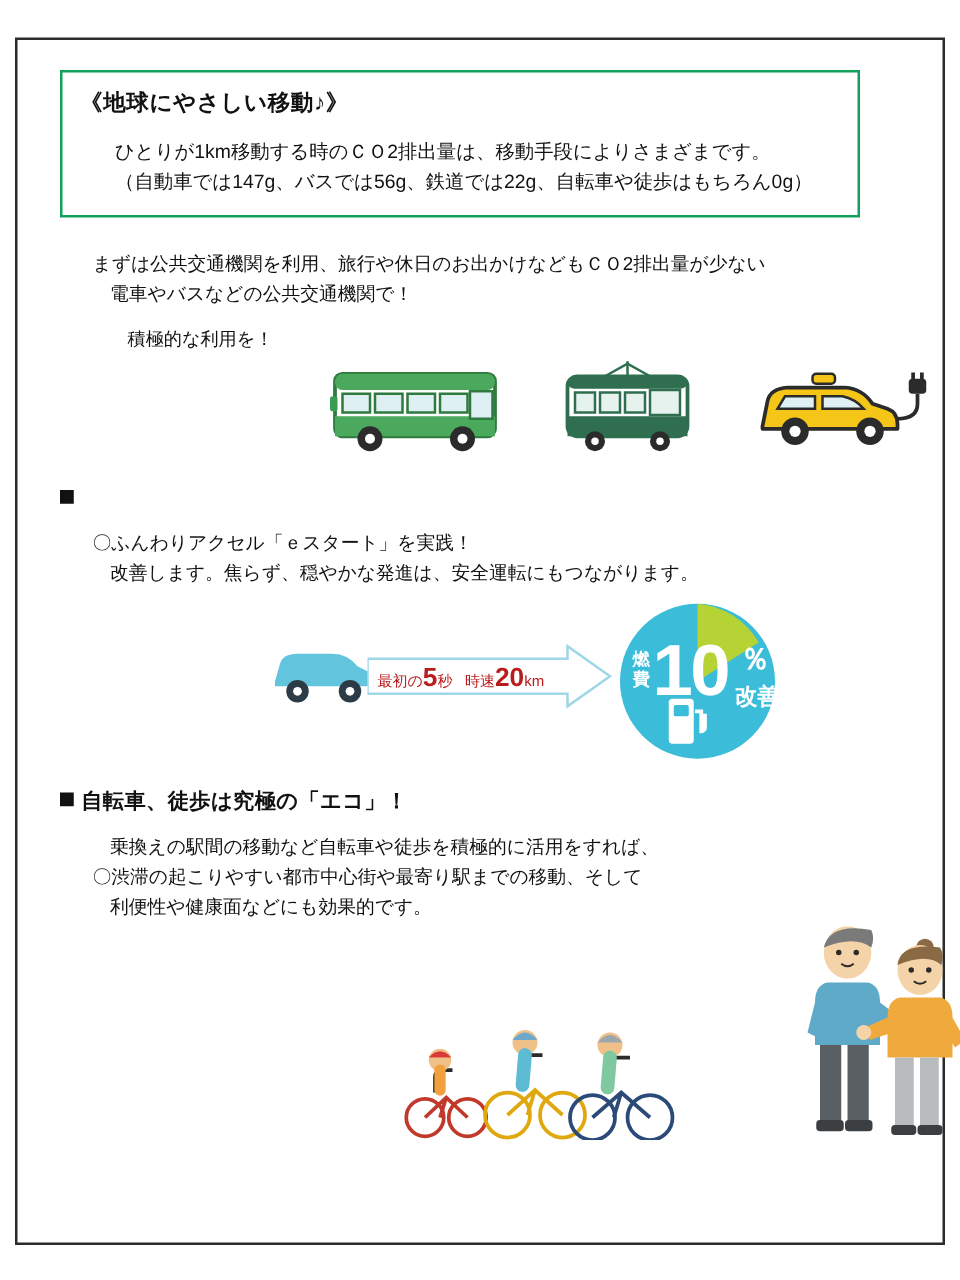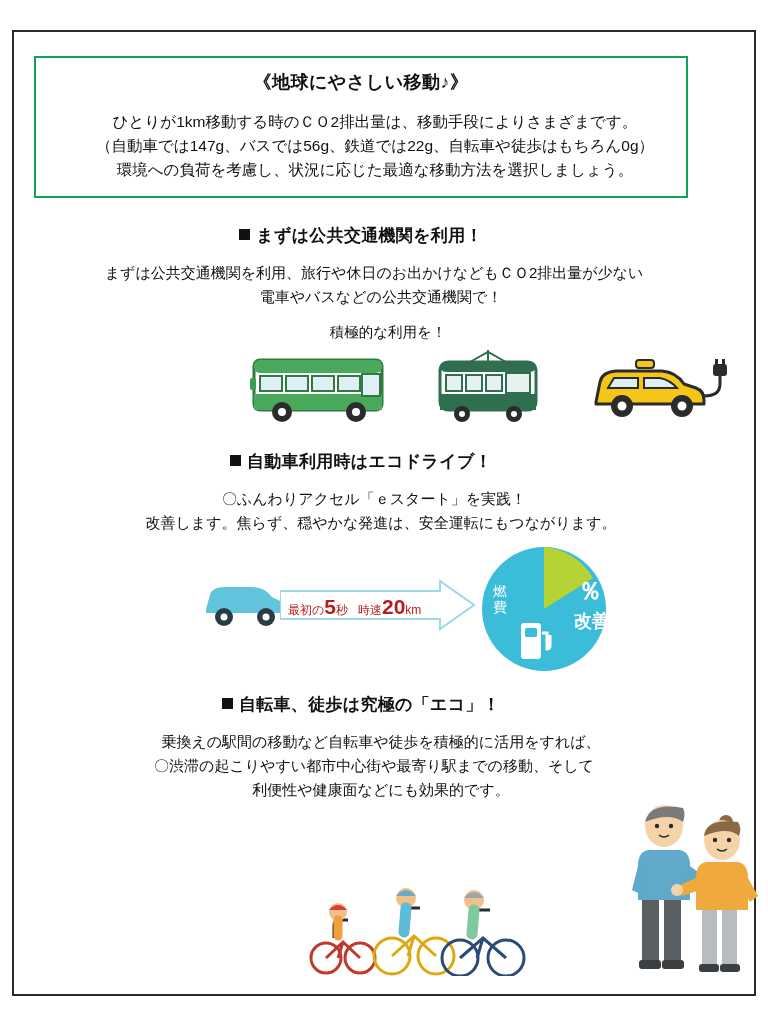--- a/index.html
+++ b/index.html
@@ -12,22 +12,21 @@
     height: 1024px;
     font-family: "Liberation Sans", "DejaVu Sans", sans-serif;
     color: #111111;
     overflow: hidden;
   }
   .page {
     position: relative;
     width: 736px;
     height: 1024px;
     box-sizing: border-box;
-    padding: 30px 22px 18px 8px;
-    text-align: center;
+    padding: 30px 22px 18px 22px;
   }
   .page-border {
     position: absolute;
     left: 12px;
     top: 30px;
     width: 744px;
     height: 966px;
     border: 2px solid #2b2b2b;
     box-sizing: border-box;
     pointer-events: none;
@@ -117,21 +116,21 @@
     white-space: nowrap;
   }
   .eco-arrow .big { font-size: 21px; font-weight: bold; }
   .eco-circle { position: absolute; left: 440px; top: 0px; }
   .eco-circle .label-nen {
     position: absolute;
     left: 18px;
     top: 38px;
     color: #ffffff;
     font-size: 14px;
-    font-weight: normal;
+    font-weight: bold;
     line-height: 1.15;
     width: 16px;
   }
   .eco-circle .big10 {
     position: absolute;
     left: 34px;
     top: 22px;
     color: #ffffff;
     font-size: 58px;
     font-weight: bold;
@@ -168,27 +167,23 @@
 
 <div class="page">
   <div class="page-border"></div>
 
   <div class="content">
 
     <div class="intro-box">
       <div class="intro-title">《地球にやさしい移動♪》</div>
       <div class="intro-line">ひとりが1km移動する時のＣＯ2排出量は、移動手段によりさまざまです。</div>
       <div class="intro-line">（自動車では147g、バスでは56g、鉄道では22g、自転車や徒歩はもちろん0g）</div>
-      <div class="intro-line">環境への負荷を考慮し、状況に応じた最適な移動方法を選択しましょう。</div>
     </div>
 
     <div class="section">
-      <div class="sec-head">
-        <span class="sq"></span><span>まずは公共交通機関を利用！</span>
-      </div>
       <div class="body-line">まずは公共交通機関を利用、旅行や休日のお出かけなどもＣＯ2排出量が少ない</div>
       <div class="body-line indent">電車やバスなどの公共交通機関で！</div>
       <div class="note-line">積極的な利用を！</div>
 
       <div class="illus-row">
 
         <svg class="bus" width="150" height="72" viewBox="0 0 150 72">
           <rect x="8" y="6" width="128" height="50" rx="6" fill="#ffffff" stroke="#2f7a3e" stroke-width="3"></rect>
           <rect x="8" y="6" width="128" height="13" rx="6" fill="#4aa95c"></rect>
           <rect x="8" y="40" width="128" height="16" fill="#4aa95c"></rect>
@@ -233,21 +228,21 @@
           <rect x="131" y="6" width="14" height="12" rx="3" fill="#2b2b2b"></rect>
           <rect x="133" y="1" width="3" height="6" fill="#2b2b2b"></rect>
           <rect x="140" y="1" width="3" height="6" fill="#2b2b2b"></rect>
         </svg>
 
       </div>
     </div>
 
     <div class="section">
       <div class="sec-head">
-        <span class="sq"></span><span>自動車利用時はエコドライブ！</span>
+        <span class="sq"></span>
       </div>
       <div class="body-line">〇ふんわりアクセル「ｅスタート」を実践！</div>
       <div class="body-line indent">改善します。焦らず、穏やかな発進は、安全運転にもつながります。</div>
 
       <div class="eco-figure">
 
         <svg class="eco-car" width="86" height="54" viewBox="0 0 86 54">
           <path d="M4 34 L8 20 Q10 12 22 12 L50 12 Q62 12 70 22 L78 26 Q82 28 82 34 L82 38 L4 38 Z" fill="#63c4de"></path>
           <circle cx="22" cy="42" r="9" fill="#2b3c46"></circle>
           <circle cx="22" cy="42" r="3.5" fill="#ffffff"></circle>
@@ -265,20 +260,21 @@
             <span>時速</span><span class="big">20</span><span>km</span>
           </div>
         </div>
 
         <div class="eco-circle">
           <svg width="140" height="128" viewBox="0 0 140 128">
             <circle cx="70" cy="64" r="62" fill="#3bbdd9"></circle>
             <path d="M70 64 L70 2 A62 62 0 0 1 119 33 Z" fill="#b5d334"></path>
           </svg>
           <div class="label-nen">燃費</div>
+          <div class="big10">10</div>
           <div class="pct">％</div>
           <div class="kaizen">改善</div>
           <svg style="position:absolute;left:44px;top:74px;" width="34" height="44" viewBox="0 0 34 44">
             <rect x="3" y="4" width="20" height="36" rx="3" fill="#ffffff"></rect>
             <rect x="7" y="9" width="12" height="9" rx="1.5" fill="#3bbdd9"></rect>
             <path d="M24 14 L29 14 L29 30 A3 3 0 0 0 32 27 L32 16" stroke="#ffffff" stroke-width="3" fill="none"></path>
           </svg>
         </div>
 
       </div>

